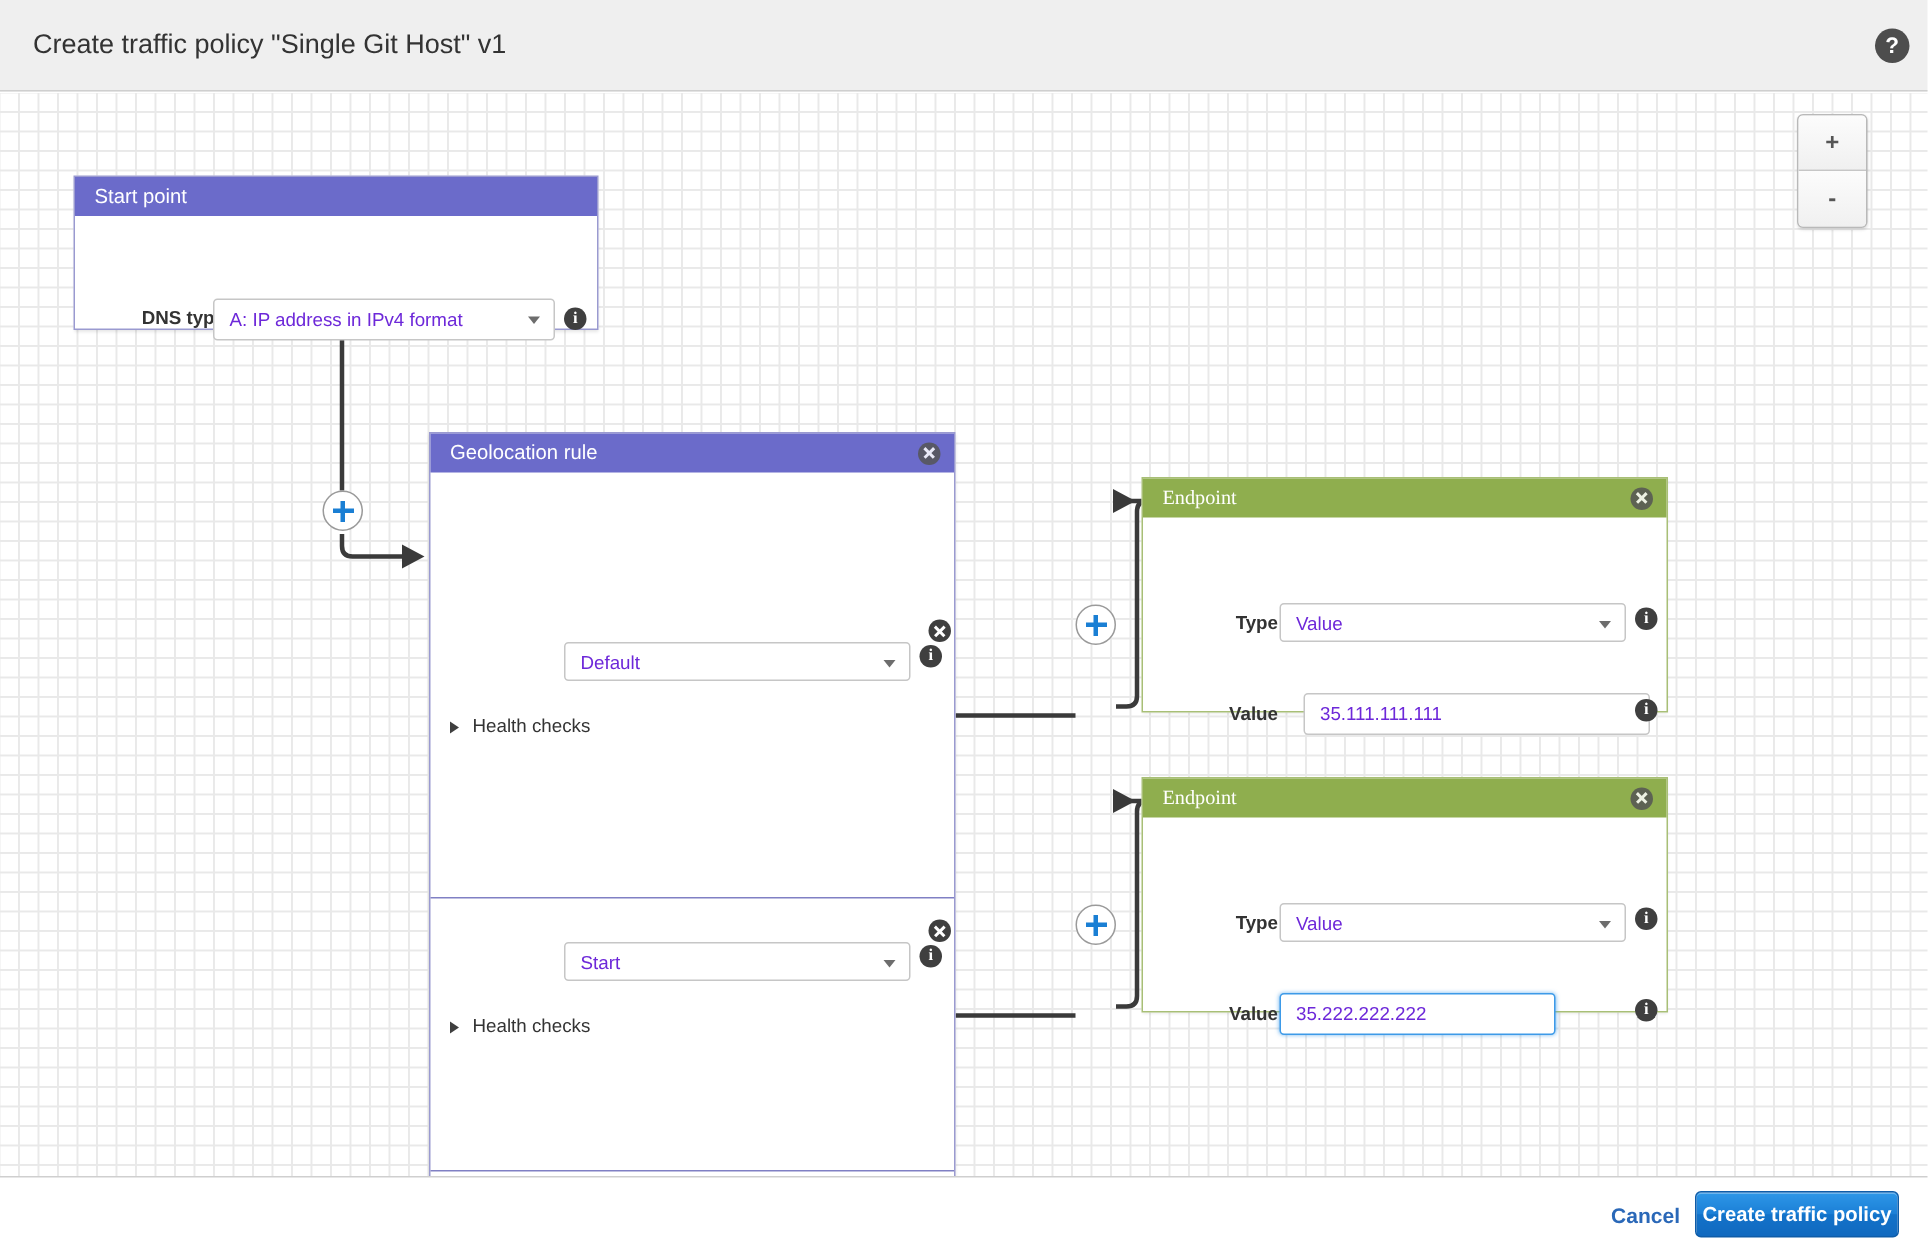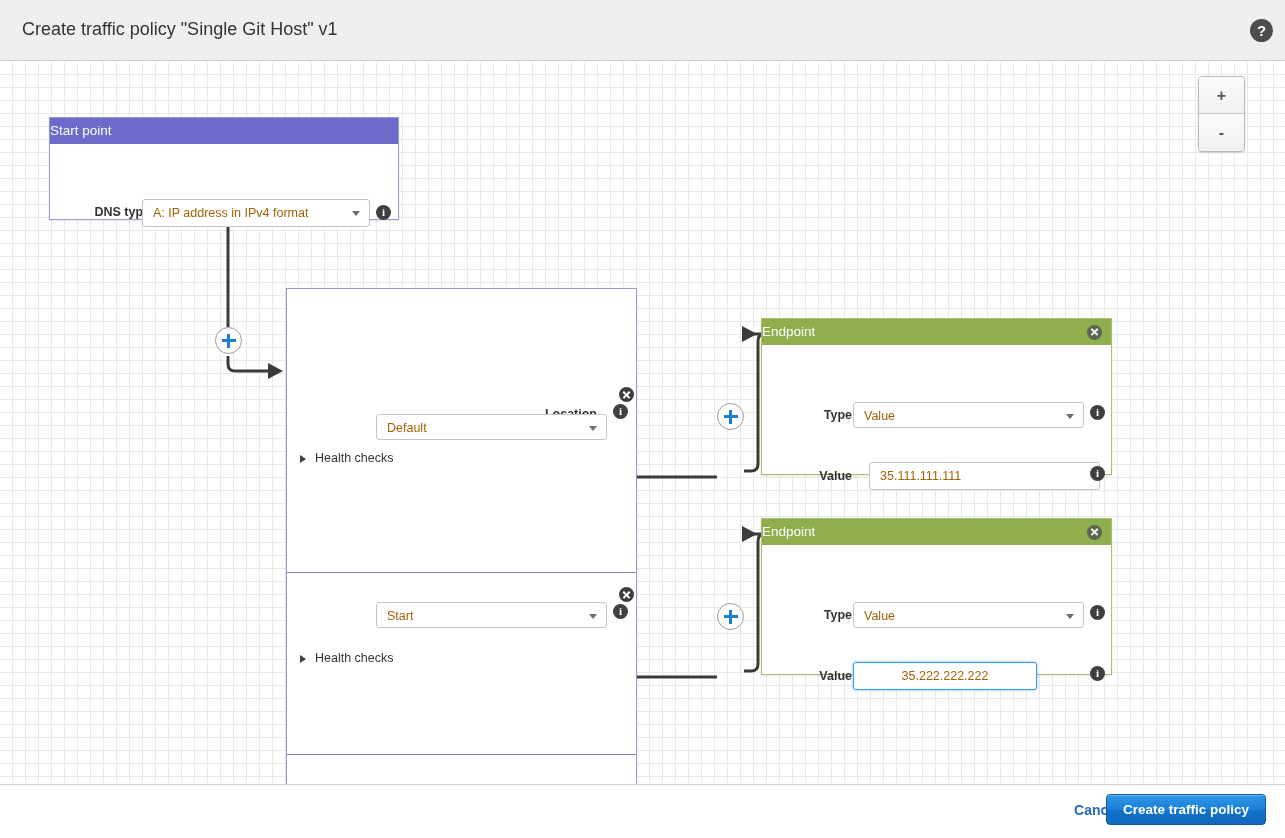--- a/index.html
+++ b/index.html
@@ -76,26 +76,26 @@
 
   
   .node {
     position: absolute;
     background: #fff;
     border: 1px solid #9a9ad0;
     box-shadow: 0 1px 2px rgba(0,0,0,0.10);
   }
   .node-head {
     height: 26px; line-height: 26px;
-    padding-left: 0;
+    padding-left: 13px;
     color: #fff; font-size: 13.5px;
     position: relative;
   }
   .head-purple { background: #6b6bca; }
-  .head-green  { background: #8fae4e; }
+  .head-green  { background: #8fae4e; font-family: Liberation Serif, serif; }
   .node-body { position: relative; }
 
   
   .icon-close {
     position: absolute;
     width: 15px; height: 15px; border-radius: 50%;
     background: #3f3f3f; cursor: pointer;
   }
   .icon-close::before, .icon-close::after {
     content: ""; position: absolute;
@@ -119,21 +119,21 @@
   .field-label {
     position: absolute;
     font-size: 12.5px; font-weight: bold; color: #333;
     text-align: right;
   }
   .select-box, .text-box {
     position: absolute;
     background: #fff;
     border: 1px solid #c6c6c6;
     border-radius: 3px;
-    font-size: 12.5px; color: #a16207;
+    font-size: 12.5px; color: #6d28d9;
     padding: 0 10px;
     line-height: 26px;
     white-space: nowrap; overflow: hidden;
     cursor: pointer;
   }
   .select-box .caret {
     position: absolute; right: 9px; top: 11px;
     width: 0; height: 0;
     border-left: 4.5px solid transparent;
     border-right: 4.5px solid transparent;
@@ -190,21 +190,21 @@
     position: absolute; left: 0; top: 786px;
     width: 1285px; height: 52px; background: #fff;
   }
   #cancel-btn {
     position: absolute; right: 165px; top: 16px;
     font-size: 14px; font-weight: bold; color: #2a68b8;
     cursor: pointer;
   }
   #create-btn {
     position: absolute; right: 19px; top: 8px;
-    height: 31px; padding: 0 16px;
+    height: 31px; padding: 0 4px;
     font-family: "Liberation Sans", sans-serif;
     font-size: 13.5px; font-weight: bold; color: #fff;
     background: linear-gradient(to bottom, #2e97e8 0%, #1b7fd6 50%, #1272c9 51%, #1169bf 100%);
     border: 1px solid #0e5ca8; border-radius: 4px;
     box-shadow: 0 1px 0 rgba(255,255,255,0.3) inset;
     cursor: pointer;
   }
 </style>
 </head>
 <body>
@@ -246,26 +246,30 @@
       <div class="field-label" style="left:10px; top:61px; width:90px;">DNS type</div>
       <div class="select-box" style="left:92px; top:55px; width:228px; height:28px;">
         <span>A: IP address in IPv4 format</span>
         <span class="caret"></span>
       </div>
       <div class="icon-info" style="left:326px; top:61px;">i</div>
     </div>
   </div>
 
   <div class="node" style="left:286px; top:226px; width:351px; height:530px;">
+    <div class="node-head head-purple">
+      <span>Geolocation rule</span>
+      <div class="icon-close on-header" style="right:9px; top:5.5px;"></div>
+    </div>
     <div class="node-body" style="height:503px;">
 
       <div>
         <div class="icon-close" style="left:332px; top:98px;"></div>
         <div class="field-label" style="left:210px; top:118px; width:100px;">Location</div>
-        <div class="select-box" style="left:89px; top:113px; width:231px; height:26px;margin-top:12px;">
+        <div class="select-box" style="left:89px; top:113px; width:231px; height:26px;">
           <span>Default</span>
           <span class="caret"></span>
         </div>
         <div class="icon-info" style="left:326px; top:115px;">i</div>
         <div class="disclosure" style="left:28px; top:162px;">
           <span class="tri"></span>
           <span>Health checks</span>
         </div>
       </div>
 
@@ -319,21 +323,21 @@
     </div>
     <div class="node-body" style="height:130px;">
       <div class="field-label" style="left:10px; top:63px; width:80px;">Type</div>
       <div class="select-box" style="left:91px; top:57px; width:231px; height:26px;">
         <span>Value</span>
         <span class="caret"></span>
       </div>
       <div class="icon-info" style="left:328px; top:60px;">i</div>
 
       <div class="field-label" style="left:10px; top:124px; width:80px;">Value</div>
-      <div class="text-box focused" style="left:91px; top:117px; width:184px; height:28px; line-height:27px;text-align:center;">
+      <div class="text-box focused" style="left:91px; top:117px; width:184px; height:28px; line-height:27px;">
         <span>35.222.222.222</span>
       </div>
       <div class="icon-info" style="left:328px; top:121px;">i</div>
     </div>
   </div>
 
   <div id="zoom-controls">
     <div class="zoom-btn" id="zoom-in">+</div>
     <div class="zoom-btn" id="zoom-out">-</div>
   </div>

